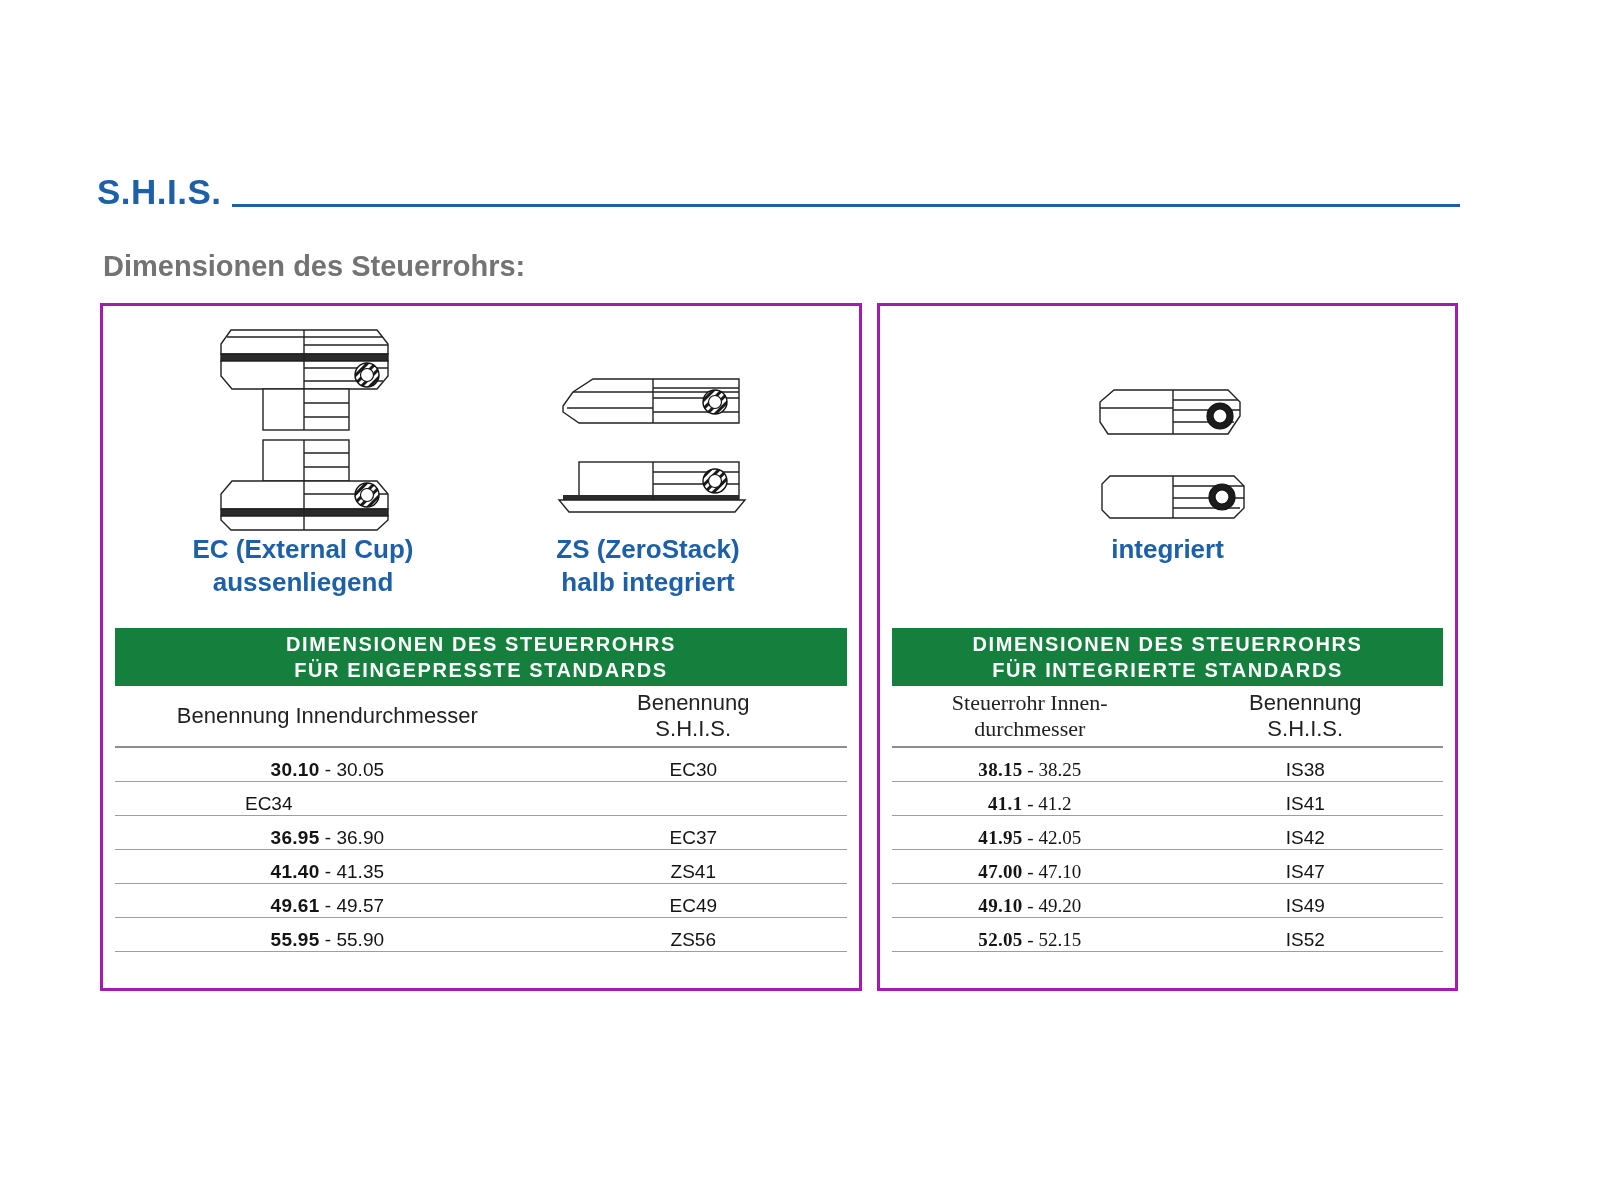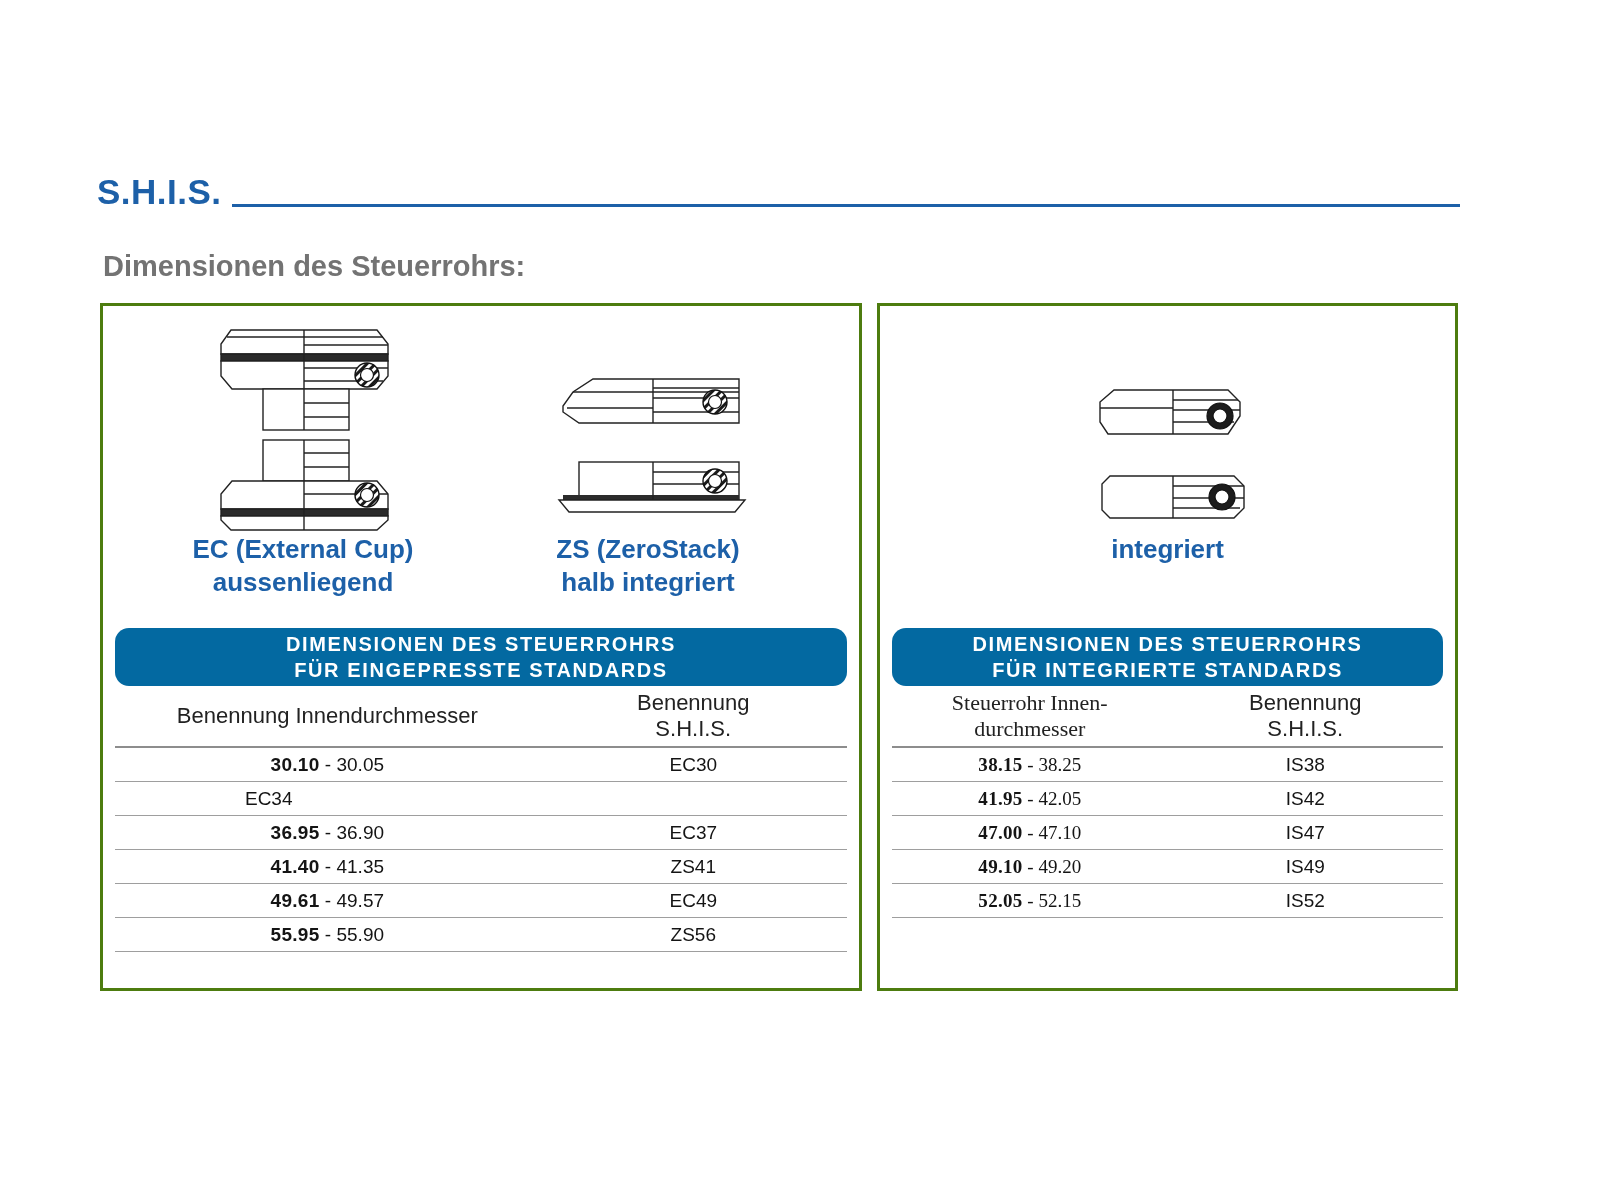--- a/index.html
+++ b/index.html
@@ -15,45 +15,44 @@
   .title-rule {
     position:absolute; left:232px; top:204px; width:1228px; height:0;
     border-top:3px solid #1d60a8;
   }
   .doc-subtitle {
     position:absolute; left:103px; top:250px;
     font-size:29px; font-weight:bold; color:#737373;
   }
   .panel {
     position:absolute; top:303px; height:682px;
-    border:3px solid #4d7c0f; background:#fff;
+    border:3px solid #a21caf; background:#fff;
   }
   .panel-left  { left:100px; width:756px; }
   .panel-right { left:877px; width:575px; }
 
   .diagram { position:absolute; }
   .diagram-label {
     position:absolute; text-align:center; color:#1d60a8; font-weight:bold;
     font-size:26px; line-height:33px; white-space:nowrap;
   }
   .table-block { position:absolute; left:12px; right:12px; }
   .tbl-bar {
-    background:#0369a1; color:#ffffff; height:58px;
+    background:#15803d; color:#ffffff; height:58px;
     display:flex; flex-direction:column; justify-content:center; align-items:center;
     font-size:20px; font-weight:bold; letter-spacing:1.6px; line-height:26px;
     text-align:center;
-    border-radius:14px;
   }
   .tbl-colhead {
     display:flex; align-items:center; height:60px;
     font-size:22px; color:#222; border-bottom:2px solid #8d8d8d;
   }
   .tbl-colhead .hc { text-align:center; line-height:26px; }
   .trow {
-    display:flex; align-items:center; height:33px;
+    display:flex; align-items:flex-end; height:33px;
     border-bottom:1.5px solid #9e9e9e; font-size:19px; color:#141414;
   }
   .tc { text-align:center; }
   .panel-left  .c1 { width:58%; } .panel-left  .c2 { width:42%; }
   .panel-right .c1 { width:50%;font-family:Liberation Serif, serif; } .panel-right .c2 { width:50%; }
   .tc b { font-weight:bold; letter-spacing:0.3px; }
   svg line, svg polygon, svg rect.wire { stroke:#222; stroke-width:1.4; }
 </style>
 </head>
 <body>
@@ -217,20 +216,24 @@
           <div>Benennung</div>
           <div>S.H.I.S.</div>
         </div>
       </div>
       <div>
           <div class="trow">
             <div class="tc c1"><b>38.15</b><span> - 38.25</span></div>
             <div class="tc c2">IS38</div>
           </div>
           <div class="trow">
+            <div class="tc c1"><b>41.1</b><span> - 41.2</span></div>
+            <div class="tc c2">IS41</div>
+          </div>
+          <div class="trow">
             <div class="tc c1"><b>41.95</b><span> - 42.05</span></div>
             <div class="tc c2">IS42</div>
           </div>
           <div class="trow">
             <div class="tc c1"><b>47.00</b><span> - 47.10</span></div>
             <div class="tc c2">IS47</div>
           </div>
           <div class="trow">
             <div class="tc c1"><b>49.10</b><span> - 49.20</span></div>
             <div class="tc c2">IS49</div>

